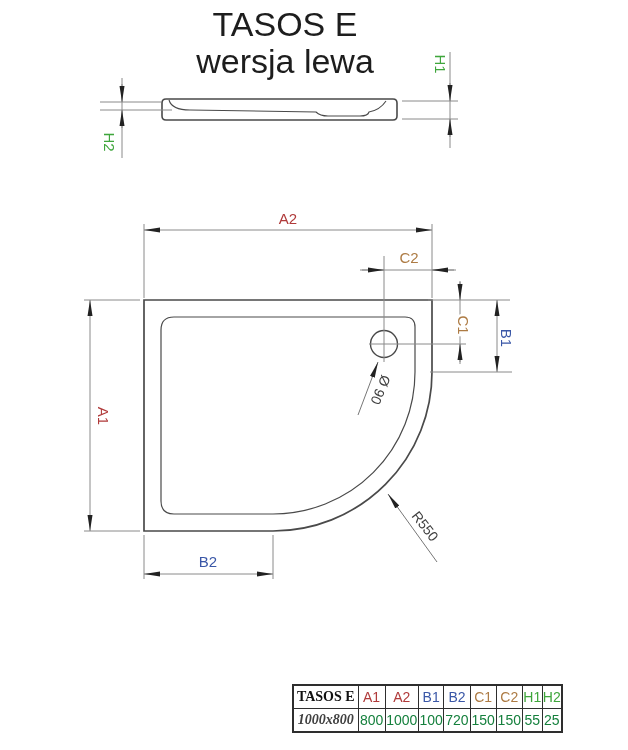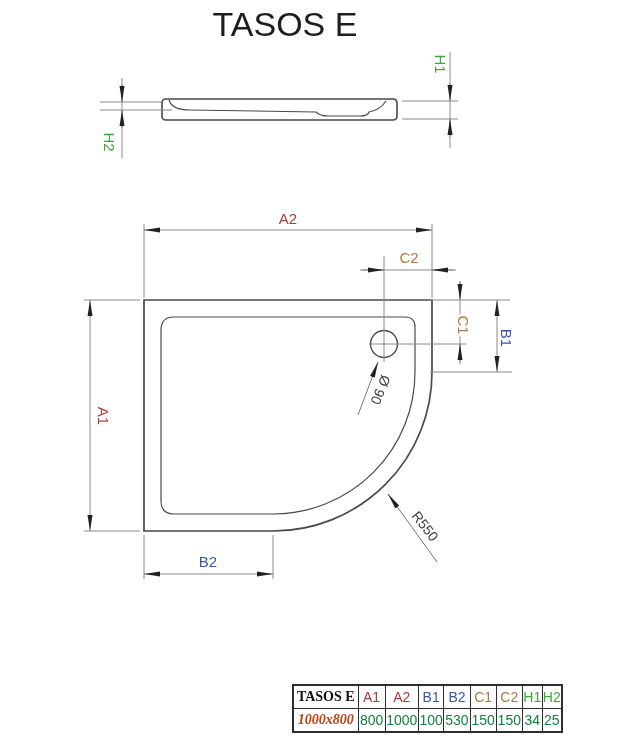--- a/index.html
+++ b/index.html
@@ -22,34 +22,35 @@
   .spec-table{
     position:absolute;left:292px;top:684px;border-collapse:collapse;table-layout:fixed;
     background:#fff;
   }
   .spec-table td{
     border:1.5px solid #2e2e2e;text-align:center;vertical-align:middle;
     height:22px;padding:0;font-size:14px;overflow:hidden;white-space:nowrap;
   }
   .spec-table{border:2px solid #2e2e2e;}
   .model-cell{font-family:"Liberation Serif",serif;font-weight:bold;color:#111;font-size:15px;}
-  .size-cell{font-family:"Liberation Serif",serif;font-weight:bold;font-style:italic;color:#c2410c;font-size:13px;}
+  .size-cell{font-family:"Liberation Serif",serif;font-weight:bold;font-style:italic;color:#404040;font-size:13px;}
   .col-a{color:#b03a3a;}
   .col-b{color:#3a57a7;}
   .col-c{color:#ad7b44;}
   .col-h{color:#3fa63c;}
   .val-cell{color:#15803d;font-size:13px;}
 </style>
 </head>
 <body>
 
 <div class="canvas">
 
   <div class="title-block">
     <div>TASOS E</div>
+    <div>wersja lewa</div>
   </div>
 
   <svg width="628" height="750" viewBox="0 0 628 750" style="position:absolute;left:0;top:0;">
     <defs>
       <marker id="arw" viewBox="0 0 16 6" refX="16" refY="3" markerWidth="16" markerHeight="6" orient="auto-start-reverse">
         <path d="M16,3 L0,0.5 L0,5.5 Z" fill="#222222"></path>
       </marker>
     </defs>
 
     <g stroke="#4a4a4a" fill="none">
@@ -158,22 +159,22 @@
       <td class="col-c">C1</td>
       <td class="col-c">C2</td>
       <td class="col-h">H1</td>
       <td class="col-h">H2</td>
     </tr>
     <tr>
       <td class="size-cell">1000x800</td>
       <td class="val-cell">800</td>
       <td class="val-cell">1000</td>
       <td class="val-cell">100</td>
-      <td class="val-cell">530</td>
+      <td class="val-cell">720</td>
       <td class="val-cell">150</td>
       <td class="val-cell">150</td>
-      <td class="val-cell">34</td>
+      <td class="val-cell">55</td>
       <td class="val-cell">25</td>
     </tr>
   </tbody>
     </table>
 
 </div>
 
 </body></html>

